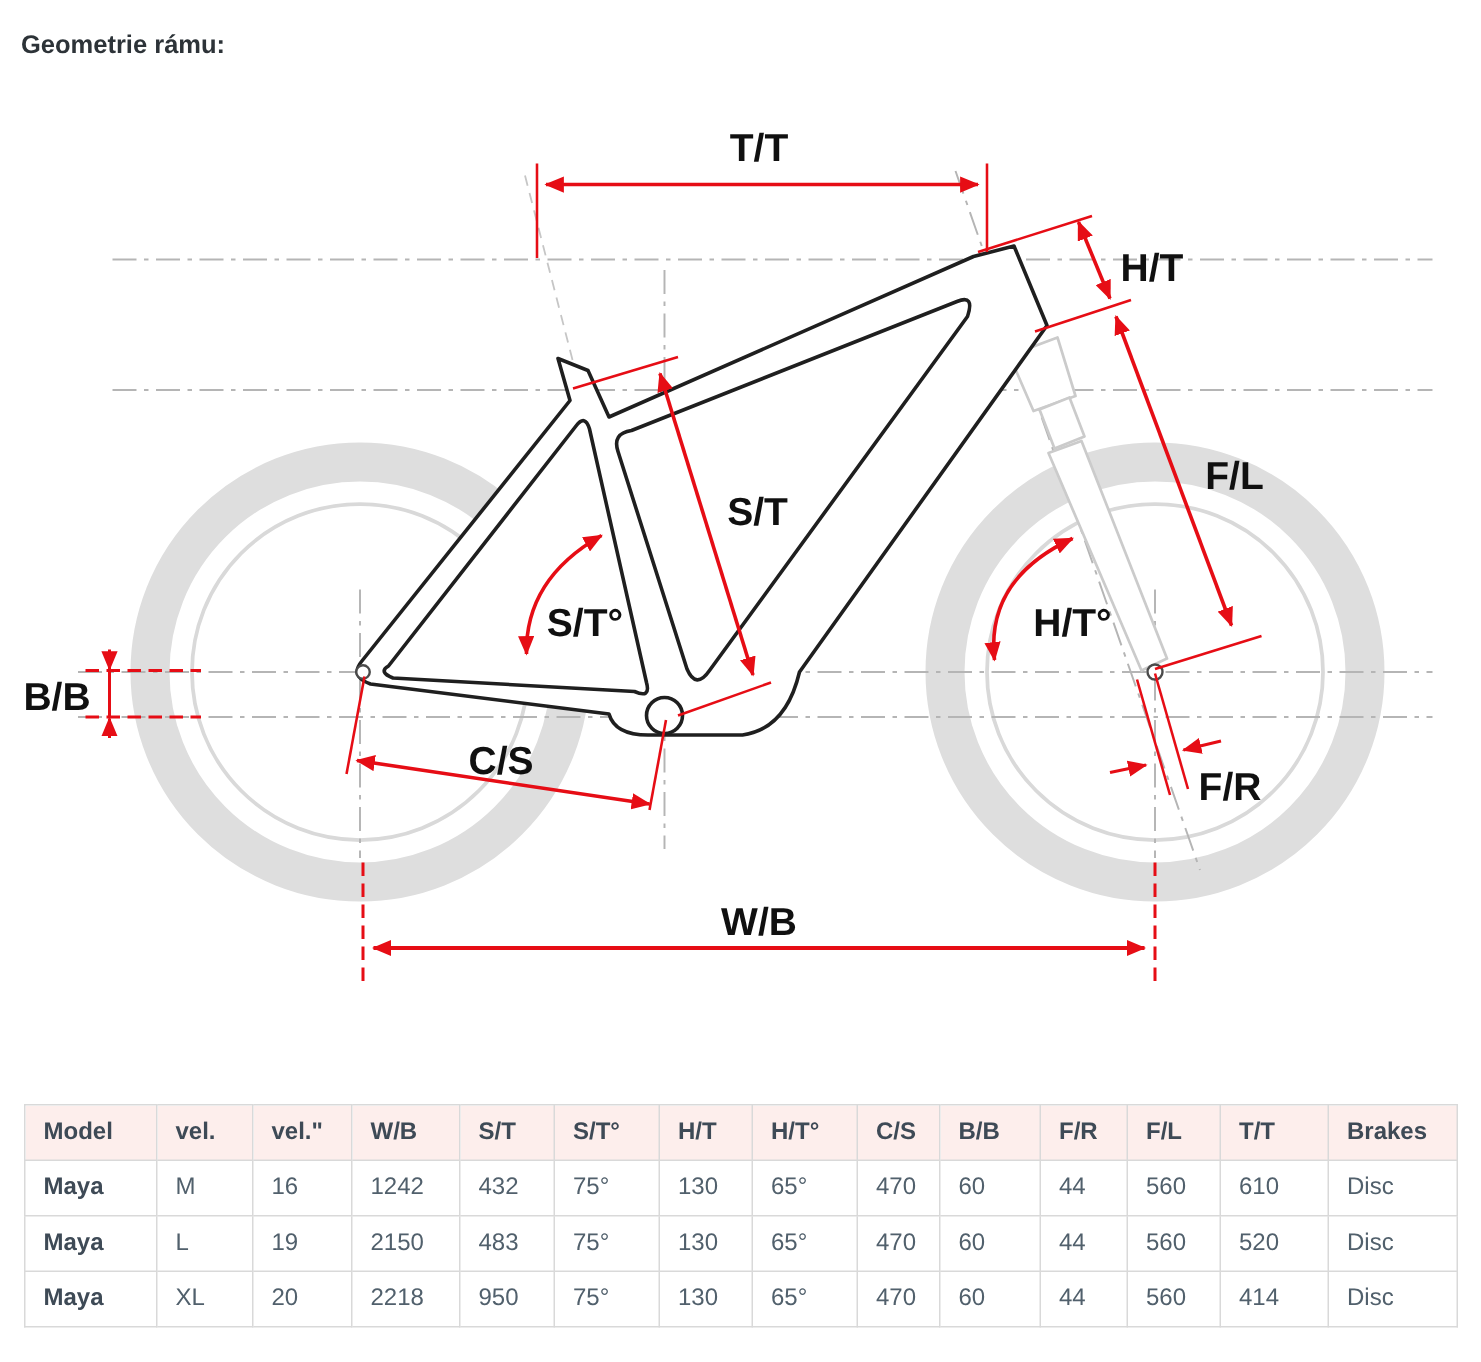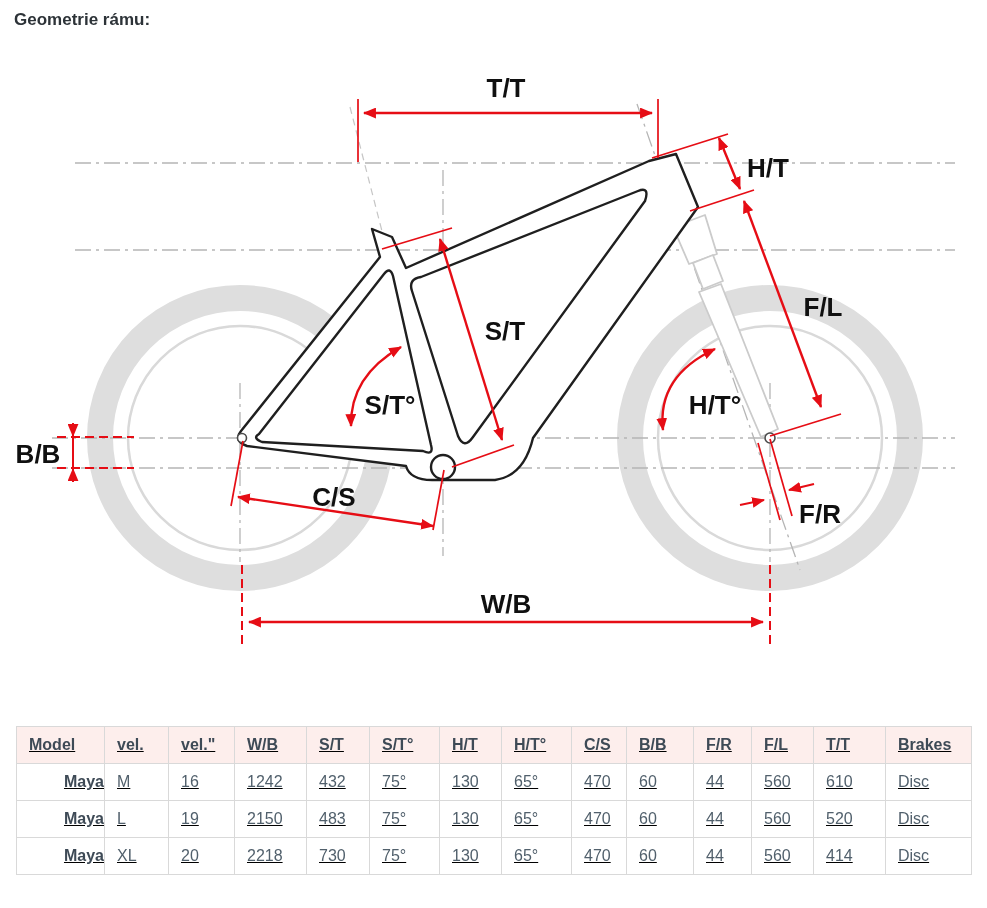--- a/index.html
+++ b/index.html
@@ -1,41 +1,41 @@
 <!DOCTYPE html>
 <html style="--accent: #e60d15; --header-bg: #fdeeec;"><head>
 <meta charset="utf-8">
 <style>
   html,body{margin:0;padding:0;background:#ffffff;}
   body{width:987px;height:908px;font-family:"Liberation Sans",sans-serif;overflow:hidden;}
-  .page-title{padding:9px 0 0 14px;font-size:17px;font-weight:700;color:#2d3338;line-height:21px;}
+  .page-title{padding:19px 0 0 14px;font-size:17px;font-weight:700;color:#2d3338;line-height:21px;}
   .diagram-wrap{width:987px;height:660px;}
   svg{display:block;}
 
   
   .cons{stroke:#b5b5b5;stroke-width:1.3;fill:none;stroke-dasharray:16 5 3 5;}
   .consplain{stroke:#c6c6c6;stroke-width:1.2;fill:none;stroke-dasharray:7 5;}
   .wheelring{fill:none;stroke:#dedede;stroke-width:26;}
   .wheelinner{fill:none;stroke:#d9d9d9;stroke-width:2.5;}
   .fork{fill:#ffffff;stroke:#cbcbcb;stroke-width:1.8;stroke-linejoin:round;}
   .frame{fill:#ffffff;stroke:#1f1f1f;stroke-width:2.4;stroke-linejoin:round;}
   .hub{fill:#ffffff;stroke:#4a4a4a;stroke-width:1.6;}
   .dim{stroke:var(--accent,#e60d15);stroke-width:2.4;fill:none;}
   .dimw{stroke:var(--accent,#e60d15);stroke-width:2.6;fill:none;}
   .thin{stroke:var(--accent,#e60d15);stroke-width:1.7;fill:none;}
   .rdash{stroke:var(--accent,#e60d15);stroke-width:2;fill:none;stroke-dasharray:9 5;}
   .athin{stroke:var(--accent,#e60d15);stroke-width:2;fill:none;}
   .lbl{font:700 26px "Liberation Sans",sans-serif;fill:#101010;text-anchor:middle;}
 
   
-  .table-wrap{margin:36px 16px 0 16px;text-decoration:underline;}
+  .table-wrap{margin:36px 16px 0 16px;}
   table{border-collapse:collapse;width:955px;table-layout:fixed;font-size:16px;color:#51606c;}
   th,td{border:1px solid #d9d9d9;padding:9px 0 9px 12px;text-align:left;white-space:nowrap;overflow:hidden;}
   thead th{background:var(--header-bg,#fdeeec);color:#3e4a56;font-weight:700;}
-  td:first-child{font-weight:700;color:#3e4a56;text-align:right;}
+  td:first-child{font-weight:700;color:#3e4a56;}
 </style>
 </head>
 <body>
 
 <div class="page-title">Geometrie rámu:</div>
 
 <div class="diagram-wrap">
 <svg width="987" height="660" viewBox="0 30 987 660" xmlns="http://www.w3.org/2000/svg">
   <defs>
     <marker id="arr" viewBox="0 0 12 10" refX="11" refY="5" markerWidth="13" markerHeight="11" orient="auto-start-reverse" markerUnits="userSpaceOnUse">
@@ -220,21 +220,21 @@
           <td>44</td>
           <td>560</td>
           <td>520</td>
           <td>Disc</td>
         </tr>
         <tr>
           <td>Maya</td>
           <td>XL</td>
           <td>20</td>
           <td>2218</td>
-          <td>730</td>
+          <td>950</td>
           <td>75°</td>
           <td>130</td>
           <td>65°</td>
           <td>470</td>
           <td>60</td>
           <td>44</td>
           <td>560</td>
           <td>414</td>
           <td>Disc</td>
         </tr>

